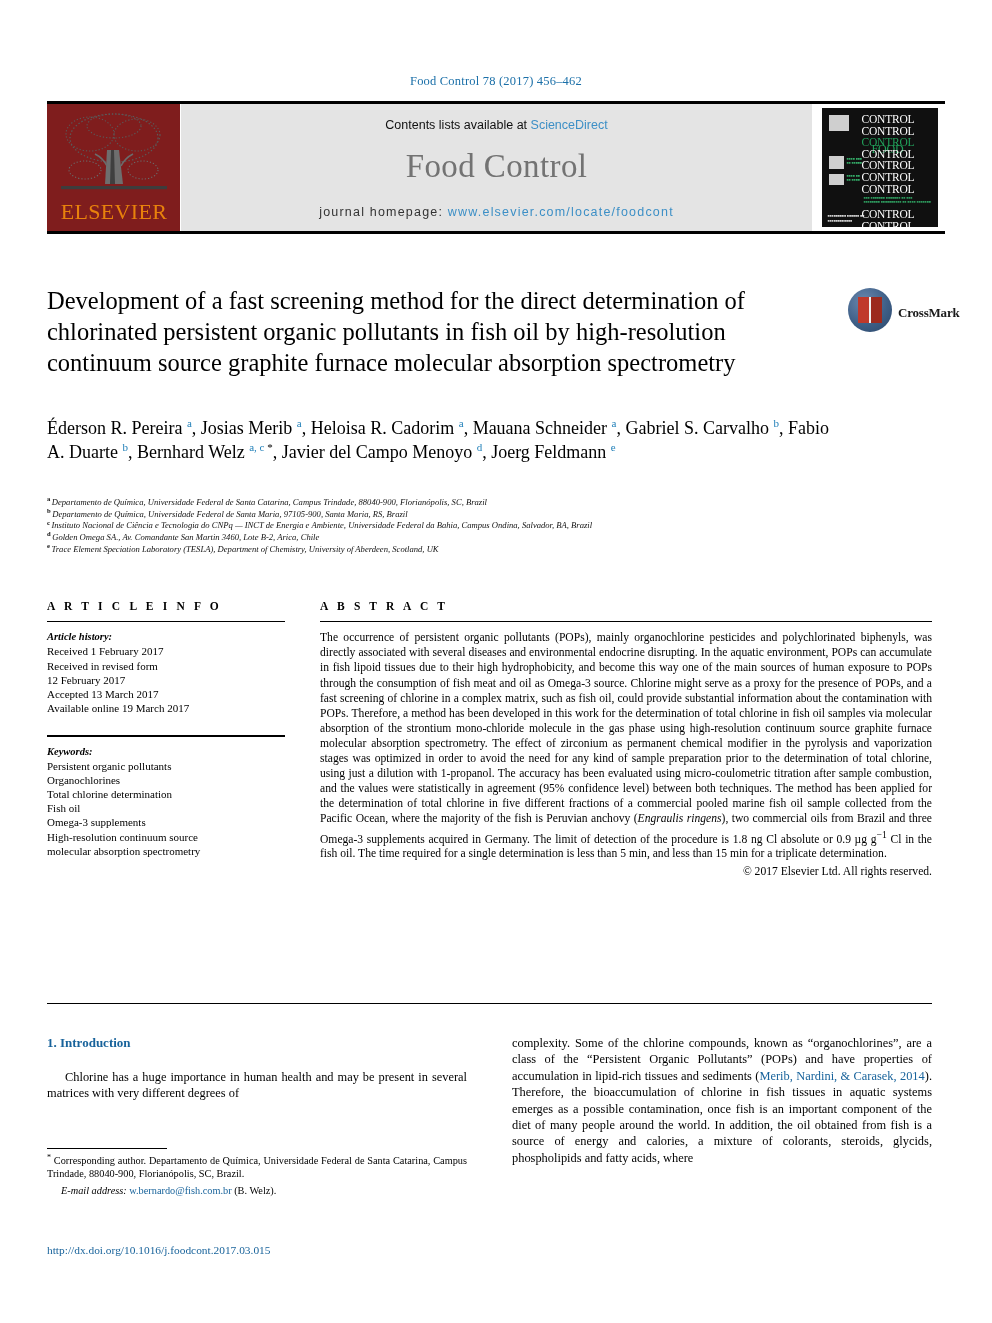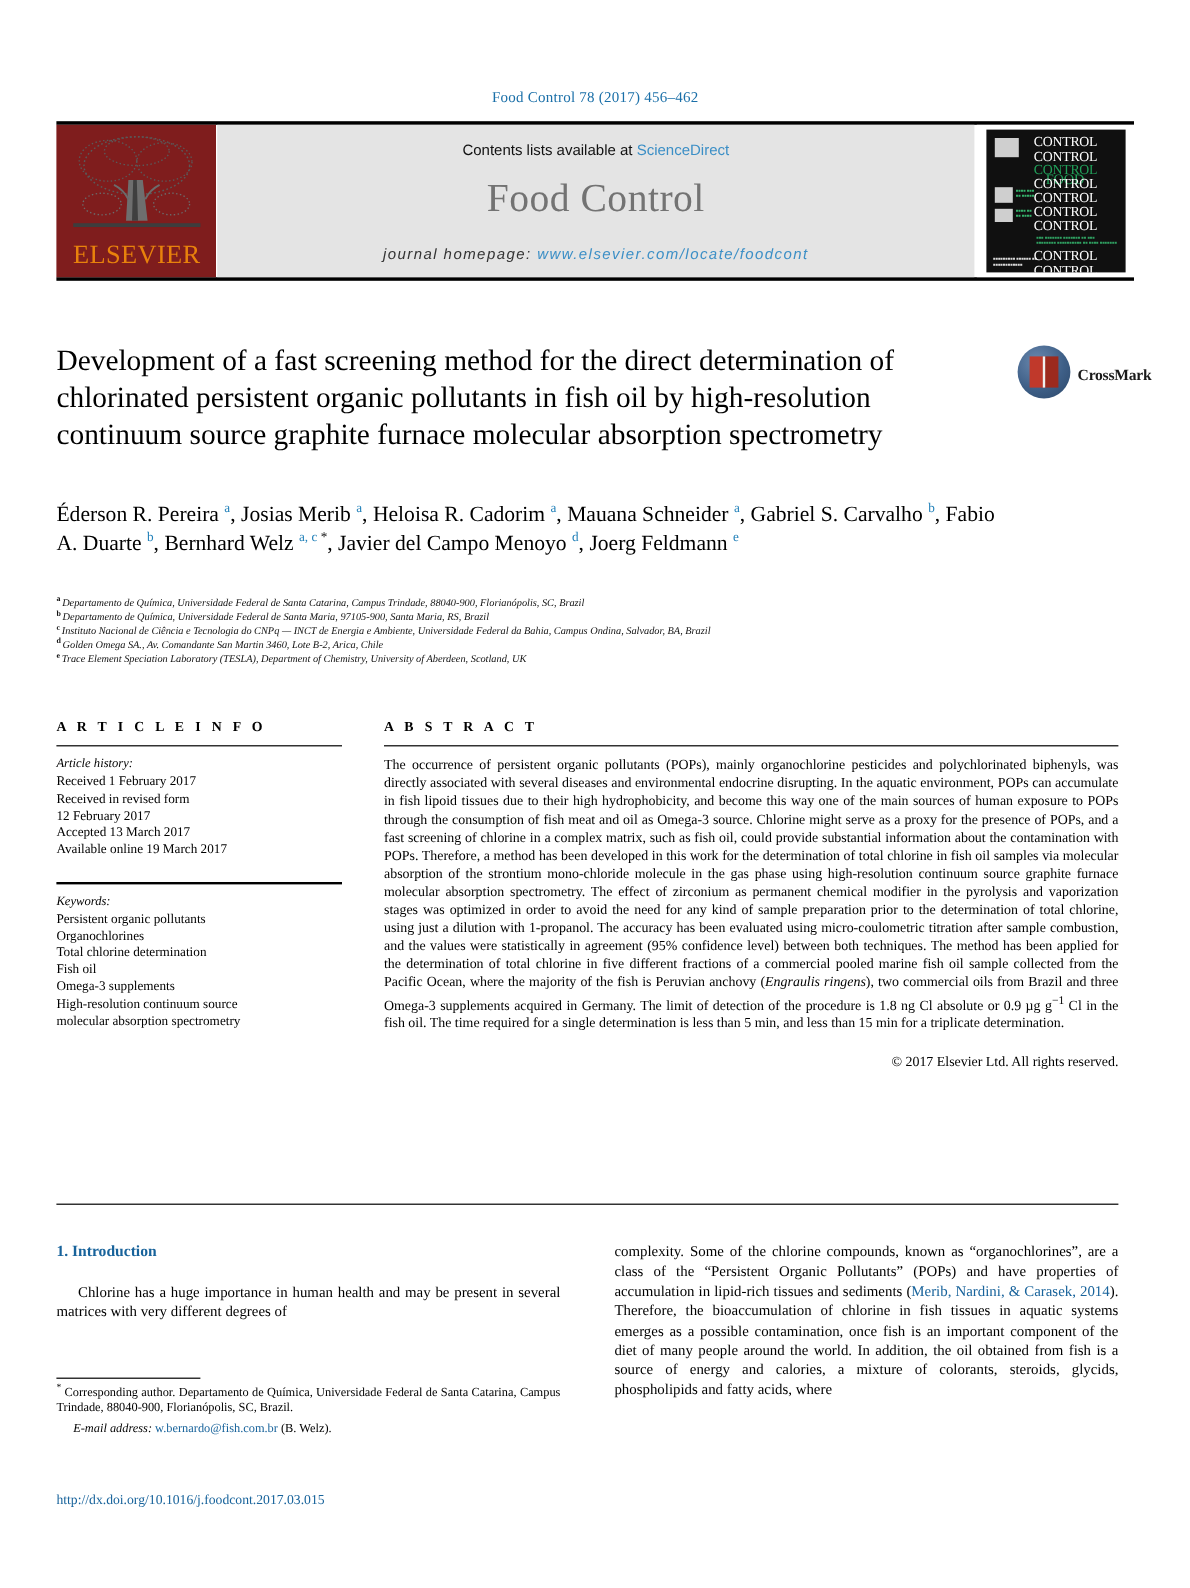--- a/index.html
+++ b/index.html
@@ -105,21 +105,20 @@
   }
   .homepage-line {
     position: absolute;
     left: 0; top: 101px;
     width: 631px;
     text-align: center;
     font-family: "Liberation Sans", sans-serif;
     font-size: 12.5px;
     color: #333;
     letter-spacing: 1.2px;
-    font-style: italic;
   }
   .homepage-line .url {
     color: #3c8fc6;
   }
   .cover-box {
     position: absolute;
     left: 767px; top: 3px;
     width: 131px; height: 127px;
     background: #fff;
     display: flex;
@@ -283,21 +282,21 @@
   }
   .hr-thin {
     height: 1px;
     background: #000;
     margin-bottom: 8px;
   }
   .hr-thin.wide { height: 1.3px; }
   .info-label {
     font-family: "Liberation Serif", serif;
     font-style: italic;
-    font-weight: normal;
+    font-weight: bold;
     font-size: 10.5px;
     line-height: 14px;
   }
   .info-line {
     font-family: "Liberation Serif", serif;
     font-size: 11px;
     line-height: 14.2px;
     color: #000;
   }
   .info-gap { height: 20px; }
@@ -307,21 +306,21 @@
     line-height: 15.1px;
     text-align: justify;
     color: #000;
   }
   .abstract-body .ital { font-style: italic; }
   .copyright {
     font-family: "Liberation Serif", serif;
     font-size: 11.6px;
     line-height: 15.1px;
     text-align: right;
-    margin-top: 16px;
+    margin-top: 2px;
   }
 
   
   .body-rule {
     position: absolute;
     left: 47px; top: 1003px;
     width: 885px; height: 1px;
     background: #000;
   }
   .col-left {

